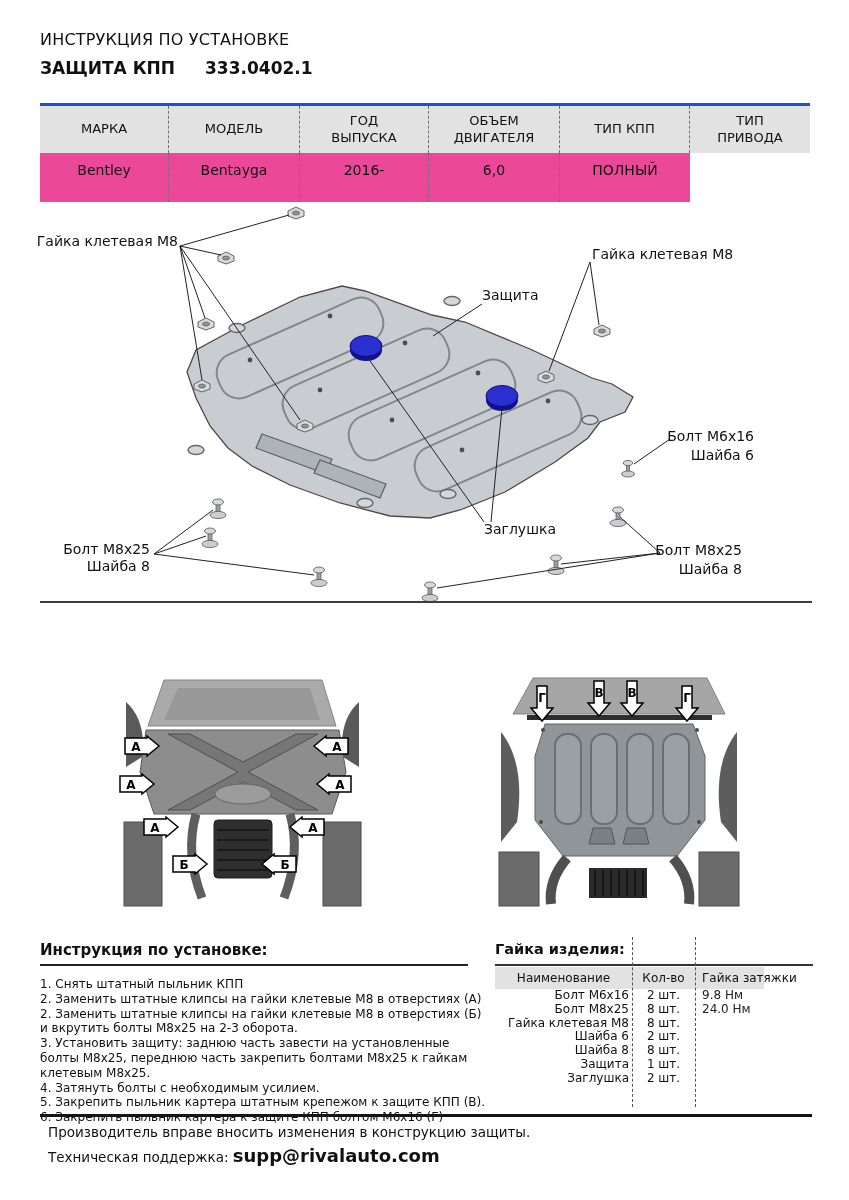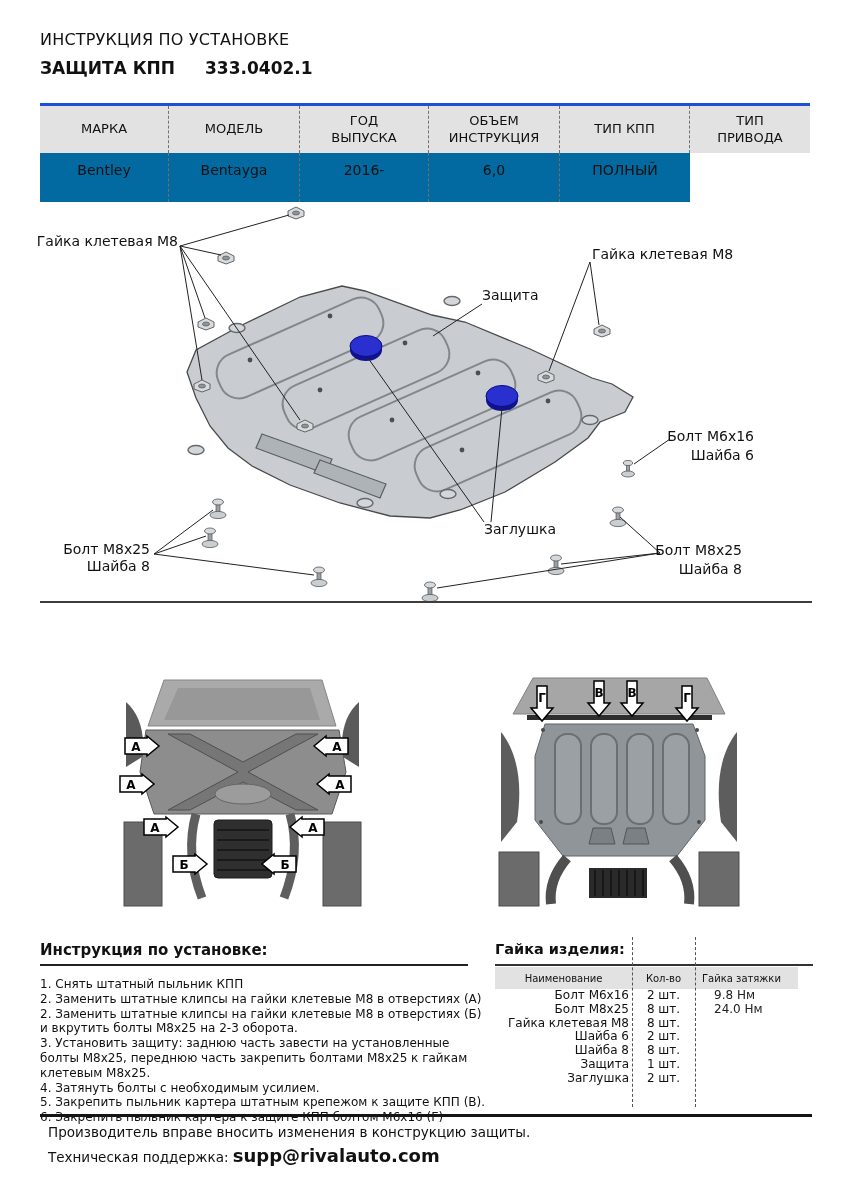--- a/index.html
+++ b/index.html
@@ -10,44 +10,44 @@
   .title-wrap{left:40px;top:30px;}
   .t1{font-size:16px;letter-spacing:.2px;}
   .t2{font-size:17px;font-weight:bold;margin-top:9px;}
   .t2 .pn{margin-left:30px;}
   
   .spec{left:40px;top:103px;width:770px;border-top:3px solid #1d4ed8;
         display:grid;grid-template-columns:129px 131px 129px 131px 130px 120px;}
   .spec-th{background:#e2e2e2;height:47px;display:flex;align-items:center;justify-content:center;
            font-size:13px;text-align:center;white-space:pre-line;line-height:1.25;}
   .spec-td{height:40px;display:flex;align-items:flex-start;justify-content:center;
-           padding-top:9px;font-size:14px;background:#0369a1;}
+           padding-top:9px;font-size:14px;background:#ec4899;}
   .sep{border-right:1px dashed #707070;}
   
   .divider{left:40px;top:601px;width:772px;height:2px;background:#3d3d3d;}
   .divider2{left:40px;top:1114px;width:772px;height:3px;background:#141414;}
   
   .install{left:40px;top:941px;width:450px;}
   .install h3{margin:0;font-size:15px;font-weight:bold;}
   .install .rule{border-top:2px solid #222;width:428px;margin-top:5px;margin-bottom:11px;}
   .steps{font-size:12px;line-height:14.8px;width:448px;}
   
   .parts{left:495px;top:941px;width:340px;}
   .parts h3{margin:0;font-size:14.5px;font-weight:bold;}
   .parts .rule{border-top:2px solid #333;width:318px;margin-top:7px;}
   .parts-head{display:grid;grid-template-columns:137px 63px 118px;background:#e2e2e2;
-              height:22px;align-items:center;font-size:10px;margin-top:1px;width:303px;}
+              height:22px;align-items:center;font-size:12px;margin-top:1px;width:269px;}
   .parts-head .c1{text-align:center;}
   .parts-head .c2{text-align:center;}
   .parts-head .c3{padding-left:7px;}
   .parts-row{display:grid;grid-template-columns:137px 63px 118px;height:13.8px;
              font-size:12px;line-height:13.8px;}
   .parts-row .c1{text-align:right;padding-right:3px;}
   .parts-row .c2{text-align:center;}
-  .parts-row .c3{color:#222;margin-left:19px;}
+  .parts-row .c3{padding-left:7px;color:#222;}
   .vsep{position:absolute;top:-4px;height:170px;width:0;border-left:1px dashed #555;}
   
   .footer{left:48px;top:1124px;font-size:13.5px;}
   .footer .l2{margin-top:5px;}
   .footer .email{font-weight:bold;font-size:18px;}
   svg text{font-family:"DejaVu Sans","Liberation Sans",sans-serif;}
   .dlabel{font-size:14px;fill:#111;}
   .marker{font-size:12px;font-weight:bold;fill:#000;}
 </style>
 </head>
@@ -59,21 +59,21 @@
     <span>ЗАЩИТА КПП</span><span class="pn">333.0402.1</span>
   </div>
 </div>
 
 <div class="abs spec">
   <div class="spec-th sep">МАРКА</div>
   <div class="spec-th sep">МОДЕЛЬ</div>
   <div class="spec-th sep">ГОД
 ВЫПУСКА</div>
   <div class="spec-th sep">ОБЪЕМ
-ИНСТРУКЦИЯ</div>
+ДВИГАТЕЛЯ</div>
   <div class="spec-th sep">ТИП КПП</div>
   <div class="spec-th">ТИП
 ПРИВОДА</div>
   <div class="spec-td sep">Bentley</div>
   <div class="spec-td sep">Bentayga</div>
   <div class="spec-td sep">2016-</div>
   <div class="spec-td sep">6,0</div>
   <div class="spec-td">ПОЛНЫЙ</div>
 </div>
 

